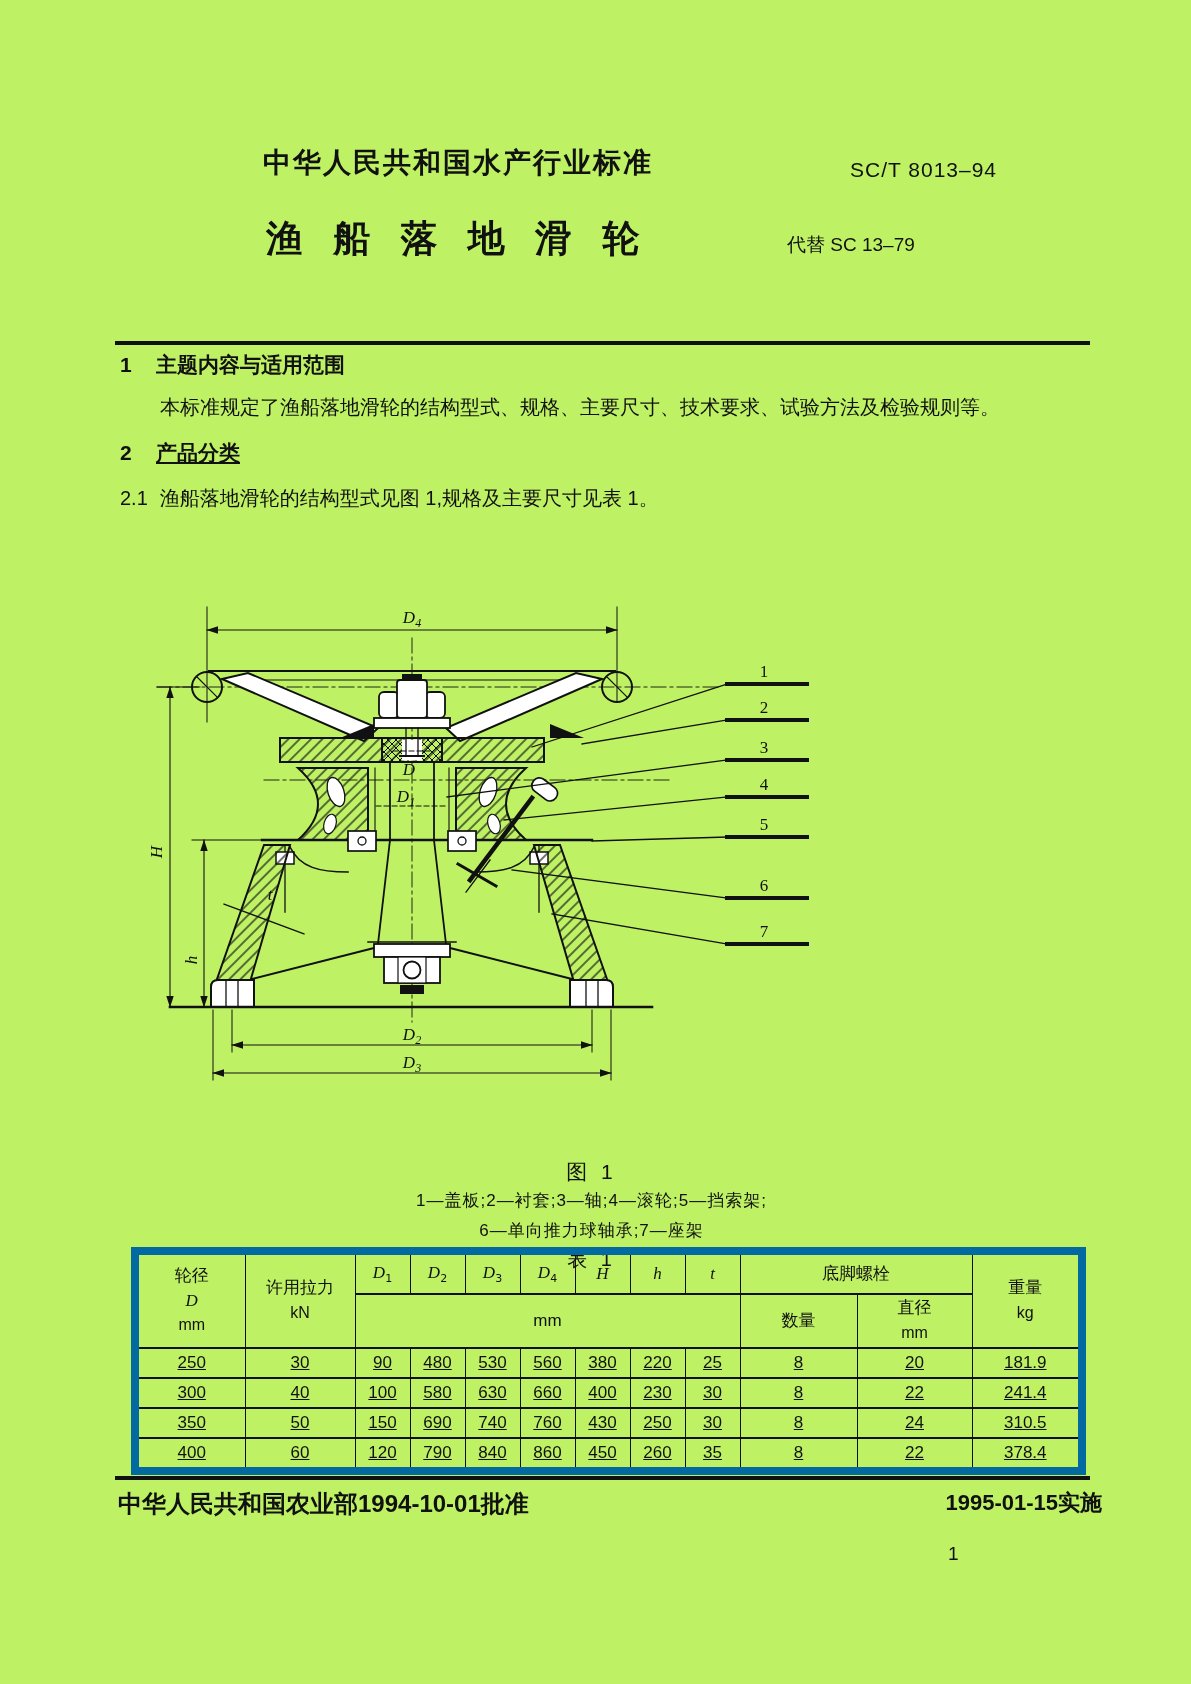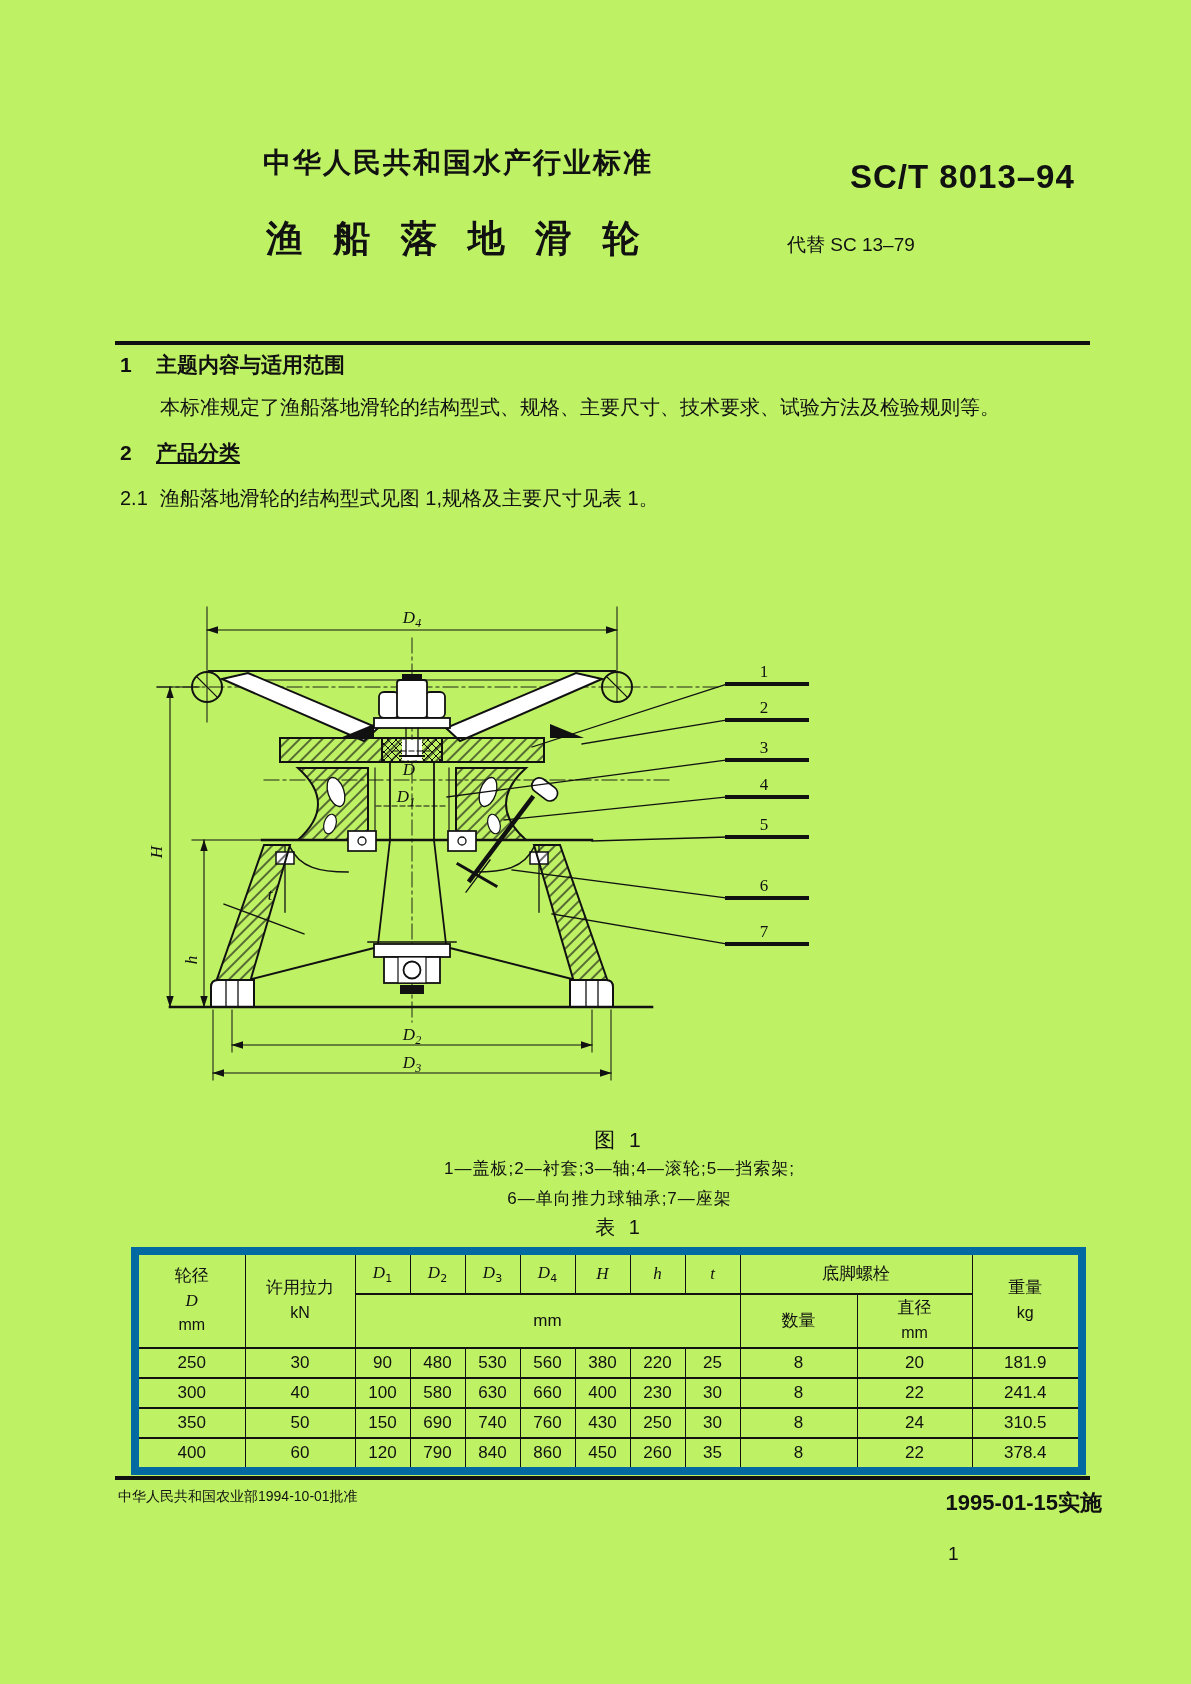--- a/index.html
+++ b/index.html
@@ -4,54 +4,54 @@
 <style>
   html,body{margin:0;padding:0;background:#e8e8e8;}
   .page{
     position:relative;width:1191px;height:1684px;background:#bef264;
     margin:0 auto;overflow:hidden;color:#111;
     font-family:"Liberation Sans","DejaVu Sans",sans-serif;
     padding-left:12px;
   }
   .abs{position:absolute;}
   .hdr-type{left:263px;top:144px;font-size:28px;font-weight:bold;letter-spacing:2px;}
-  .hdr-code{left:850px;top:158px;font-size:33px;font-weight:bold;letter-spacing:1px;}
+  .hdr-code{left:850px;top:158px;font-size:21px;font-weight:normal;letter-spacing:1px;}
   .doc-title{left:266px;top:214px;font-size:37px;font-weight:bold;letter-spacing:10px;white-space:pre;}
   .hdr-replaces{left:787px;top:232px;font-size:19px;}
   .rule{left:115px;width:975px;height:4px;background:#111;}
   .rule1{top:341px;}
   .rule2{top:1476px;}
   .sec-head{left:120px;font-size:21px;font-weight:bold;}
   .sec-no{display:inline-block;min-width:22px;margin-right:14px;font-weight:bold;}
   .sec-no-wide{display:inline-block;margin-right:12px;}
   .body-text{left:120px;width:975px;font-size:20px;line-height:1.35;}
   .indent{text-indent:2em;}
-  .center-line{left:132px;width:975px;text-align:center;}
+  .center-line{left:104px;width:975px;text-align:center;margin-top:32px;}
   .fig-caption{top:1126px;font-size:21px;letter-spacing:4px;}
   .legend{font-size:17px;letter-spacing:1px;}
   .legend1{top:1157px;}
   .legend2{top:1187px;}
   .tbl-caption{top:1214px;font-size:20px;letter-spacing:4px;}
-  .footer-left{left:118px;top:1488px;font-size:14px;font-weight:normal;}
+  .footer-left{left:118px;top:1488px;font-size:24px;font-weight:bold;}
   .footer-right{right:101px;top:1488px;font-size:22px;font-weight:bold;}
   .page-num{left:948px;top:1543px;font-size:19px;}
   
   .dim-table{
     position:absolute;left:131px;top:1247px;width:947px;
     border-collapse:collapse;table-layout:fixed;
     font-size:17px;border:8px solid #0369a1;
   }
   .dim-table th,.dim-table td{
     border:1.5px solid #111;border-top-width:2.4px;border-bottom-width:2.4px;
     text-align:center;vertical-align:middle;padding:0;font-weight:normal;
     line-height:1.45;overflow:hidden;
   }
   .dim-table .hr1 th{height:38px;}
   .dim-table .hr2 th{height:52px;}
-  .dim-table .drow td{height:28px;}
+  .dim-table .drow td{height:28px;text-decoration:underline;}
   .it{font-style:italic;font-family:"Liberation Serif","DejaVu Serif","DejaVu Sans",serif;}
   .dim-table sub{font-size:11px;font-family:"DejaVu Sans",sans-serif;}
   .small-unit{font-size:16px;}
   
   .figure-wrap{left:112px;top:552px;width:700px;height:535px;}
   svg text{font-family:"Liberation Serif","DejaVu Serif","DejaVu Sans",serif;}
 </style>
 </head>
 <body>
 

